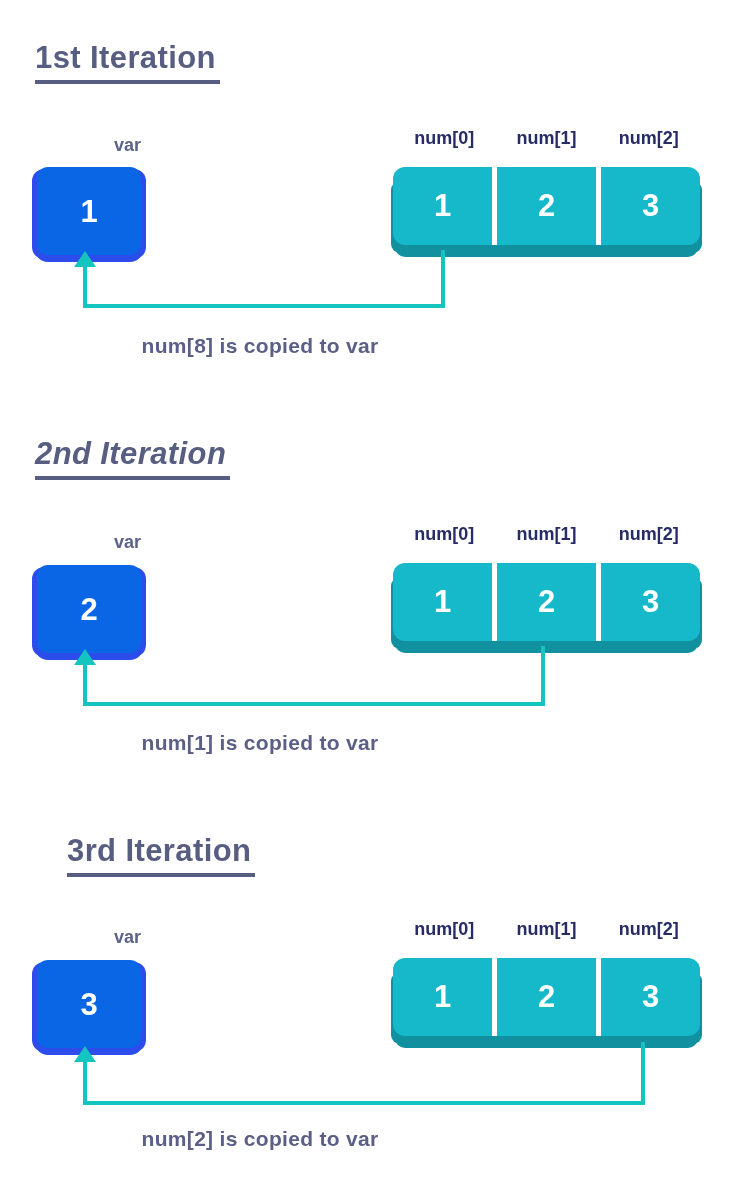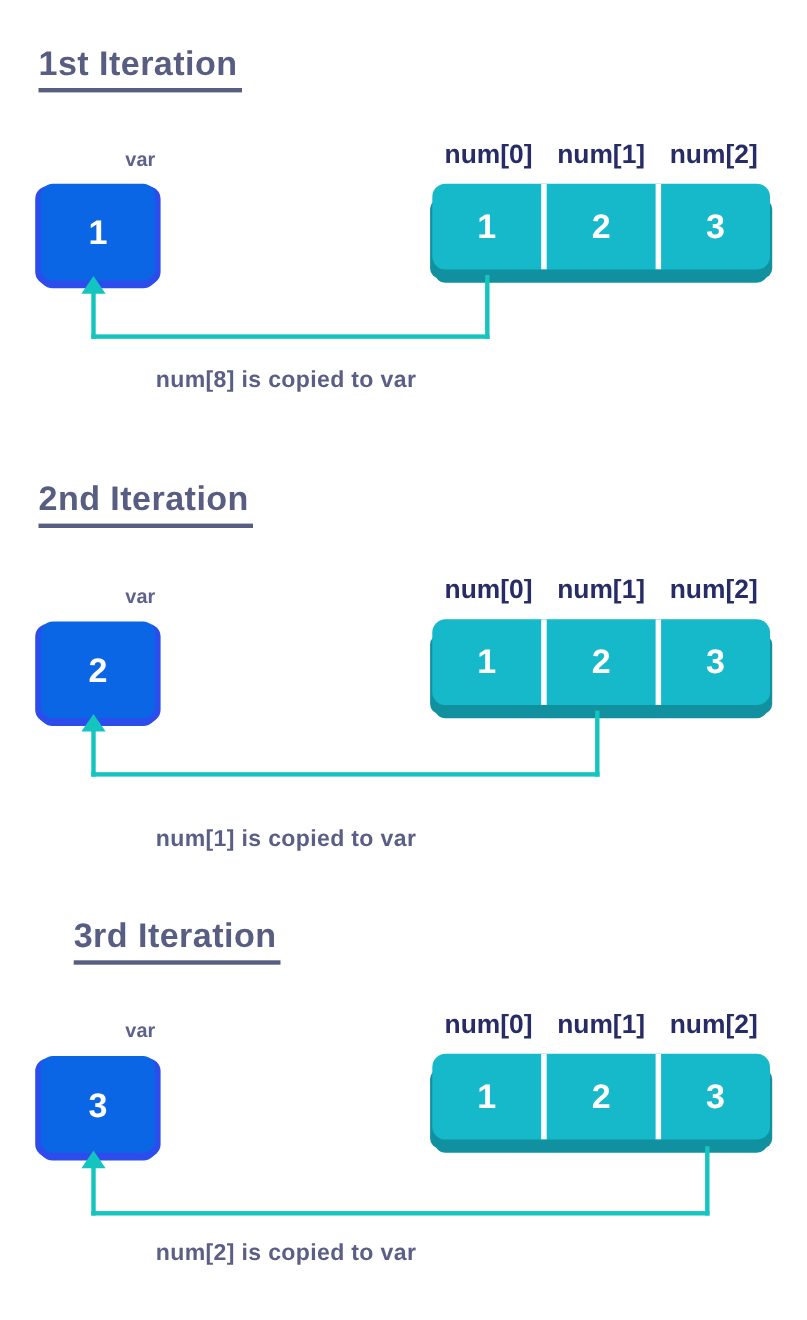--- a/index.html
+++ b/index.html
@@ -74,21 +74,21 @@
   }
   .array-labels{
     position:absolute;
     left:393px;
     width:307px;
     display:flex;
   }
   .array-labels span{
     flex:1;
     text-align:center;
-    font-size:24px;
+    font-size:18px;
     font-weight:700;
     color:var(--array-label);
     line-height:1;
   }
   .array{
     position:absolute;
     left:393px;
     width:307px;
     height:78px;
     background:var(--teal);
@@ -136,30 +136,30 @@
   .s1 .var-label{ top:136px; }
   .s1 .var-box{ top:167px; }
   .s1 .array-labels{ top:129px; }
   .s1 .array{ top:167px; }
   .s1 .a-vfrom{ left:441px; top:250px; height:58px; }
   .s1 .a-h{ left:83px; top:304px; width:362px; }
   .s1 .a-vto{ left:83px; top:262px; height:46px; }
   .s1 .a-head{ left:74px; top:251px; }
   .s1 .caption{ top:335px; }
   
-  .s2 .title{ top:438px; }
+  .s2 .title{ top:438px;font-style:italic; }
   .s2 .var-label{ top:533px; }
   .s2 .var-box{ top:565px; }
   .s2 .array-labels{ top:525px; }
   .s2 .array{ top:563px; }
   .s2 .a-vfrom{ left:541px; top:646px; height:60px; }
   .s2 .a-h{ left:83px; top:702px; width:462px; }
   .s2 .a-vto{ left:83px; top:660px; height:46px; }
   .s2 .a-head{ left:74px; top:649px; }
-  .s2 .caption{ top:752px; }
+  .s2 .caption{ top:732px; }
   
   .s3 .title{ top:835px;margin-left:32px; }
   .s3 .var-label{ top:928px; }
   .s3 .var-box{ top:960px; }
   .s3 .array-labels{ top:920px; }
   .s3 .array{ top:958px; }
   .s3 .a-vfrom{ left:641px; top:1042px; height:63px; }
   .s3 .a-h{ left:83px; top:1101px; width:562px; }
   .s3 .a-vto{ left:83px; top:1057px; height:48px; }
   .s3 .a-head{ left:74px; top:1046px; }

